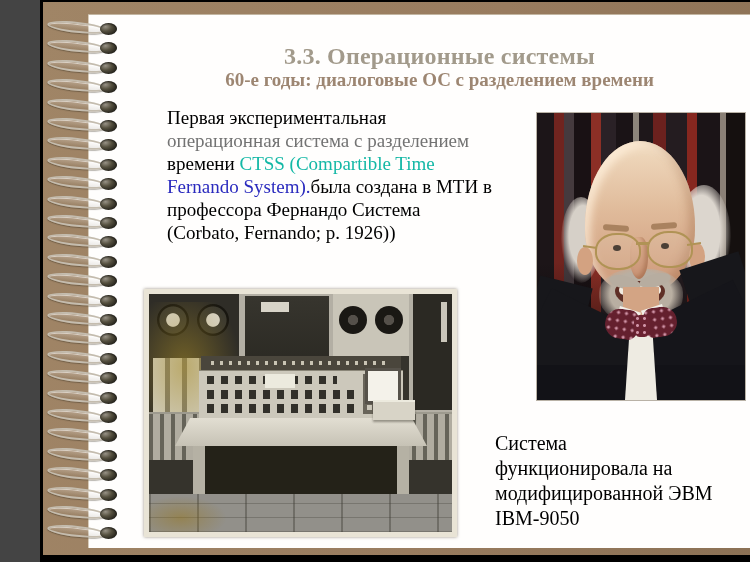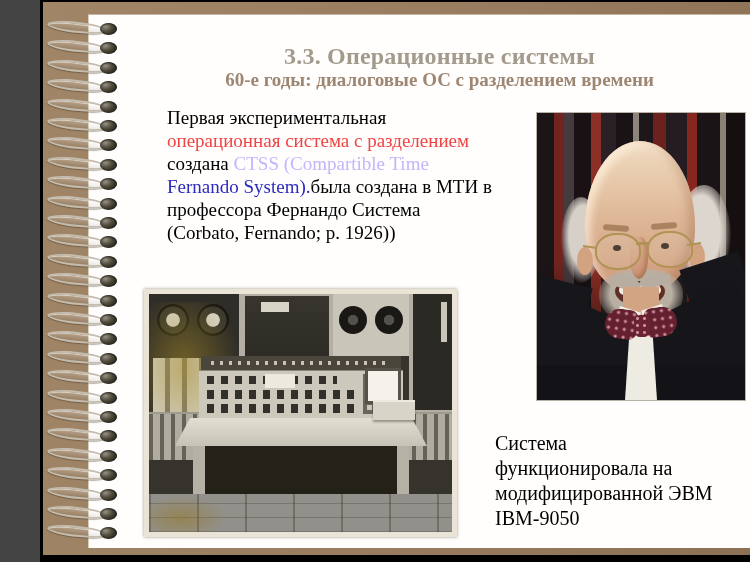--- a/index.html
+++ b/index.html
@@ -256,22 +256,22 @@
       <div class="hole" style="top: 508px;"></div>
       <div class="wire" style="top: 529.4px;"></div>
       <div class="hole" style="top: 527.4px;"></div>
     </div>
 
   <div class="title" style="color: rgb(162, 154, 139);">3.3. Операционные системы</div>
   <div class="subtitle" style="color: rgb(157, 134, 114);">60-е годы: диалоговые ОС с разделением времени</div>
 
   <div class="bodytext" id="bodytext">
       <div class="body-line"><span style="color: rgb(0, 0, 0);">Первая экспериментальная</span></div>
-      <div class="body-line"><span style="color: #ef4444;">операционная система с разделением</span></div>
-      <div class="body-line"><span style="color: rgb(0, 0, 0);">создана </span><span style="color: #c4b5fd;">CTSS (Compartible Time</span></div>
+      <div class="body-line"><span style="color: #737373;">операционная система с разделением</span></div>
+      <div class="body-line"><span style="color: rgb(0, 0, 0);">времени </span><span style="color: #14b8a6;">CTSS (Compartible Time</span></div>
       <div class="body-line"><span style="color: rgb(43, 43, 190);">Fernando System).</span><span style="color: rgb(0, 0, 0);">была создана в МТИ в</span></div>
       <div class="body-line"><span style="color: rgb(0, 0, 0);">профессора Фернандо Система</span></div>
       <div class="body-line"><span style="color: rgb(0, 0, 0);">(Corbato, Fernando; р. 1926))</span></div>
     </div>
 
   <div class="portrait">
     <div class="pt-dim"></div>
     <div class="hair hair-l"></div>
     <div class="hair hair-r"></div>
     <div class="head"></div>

